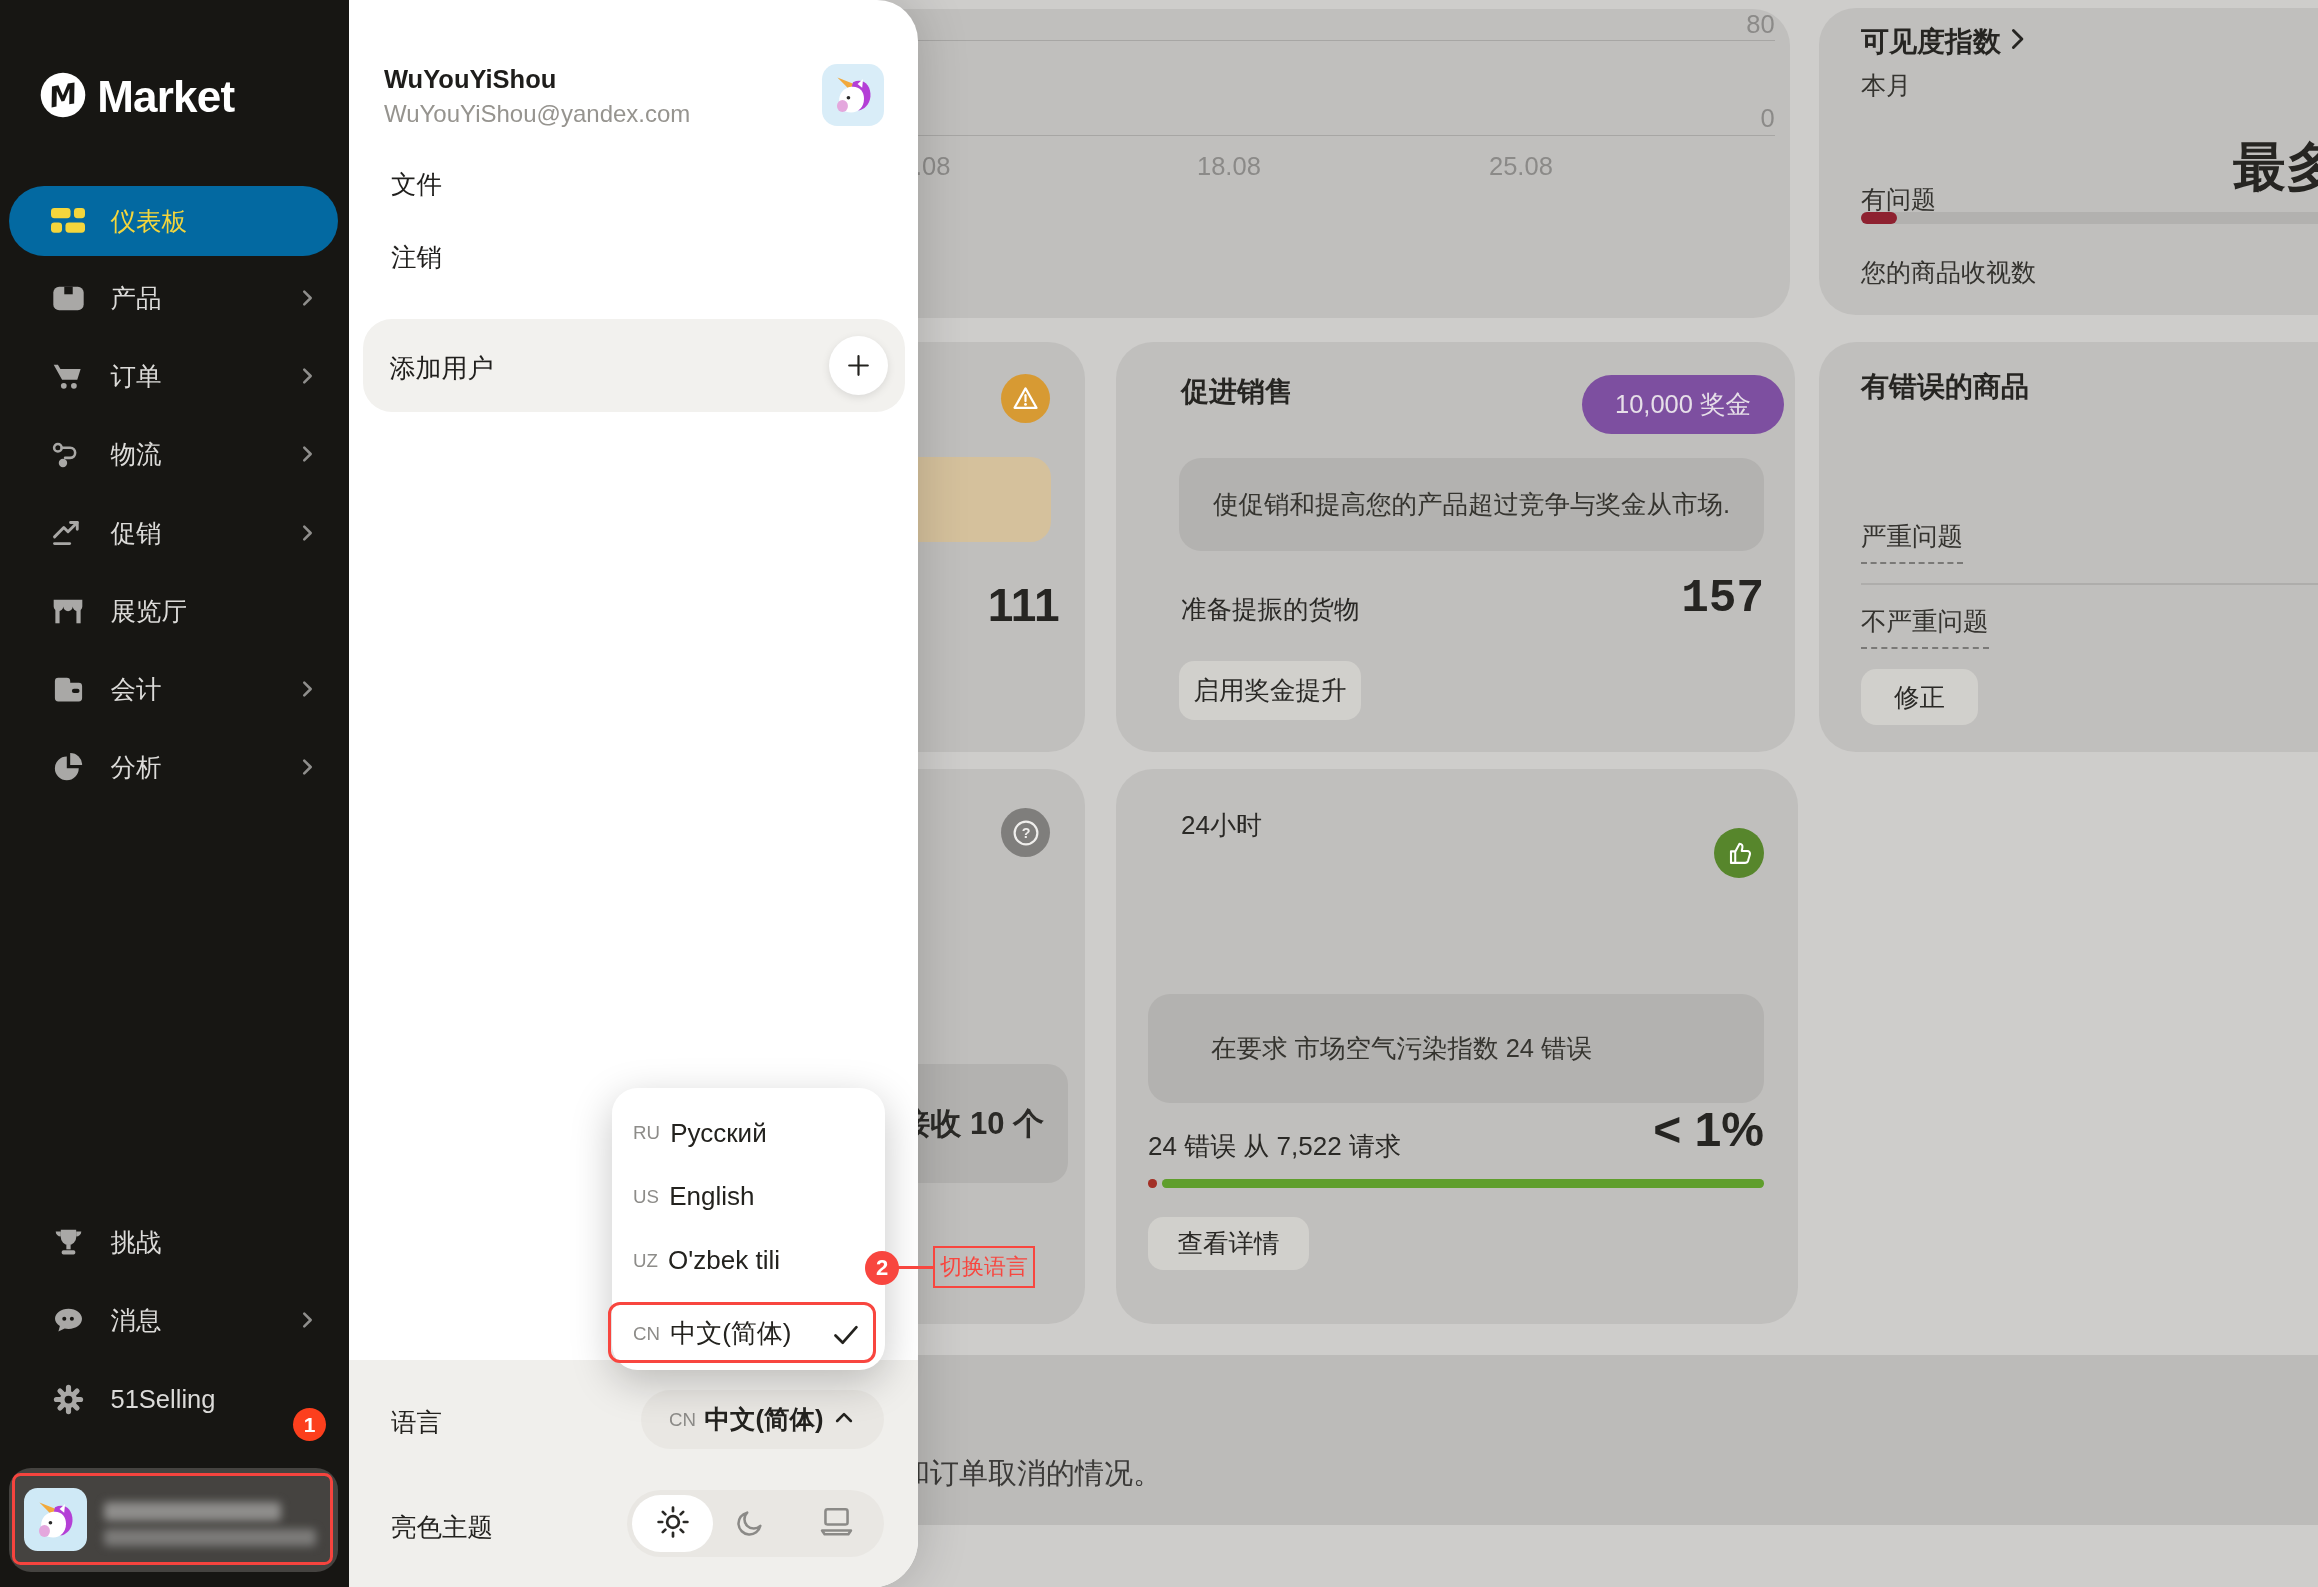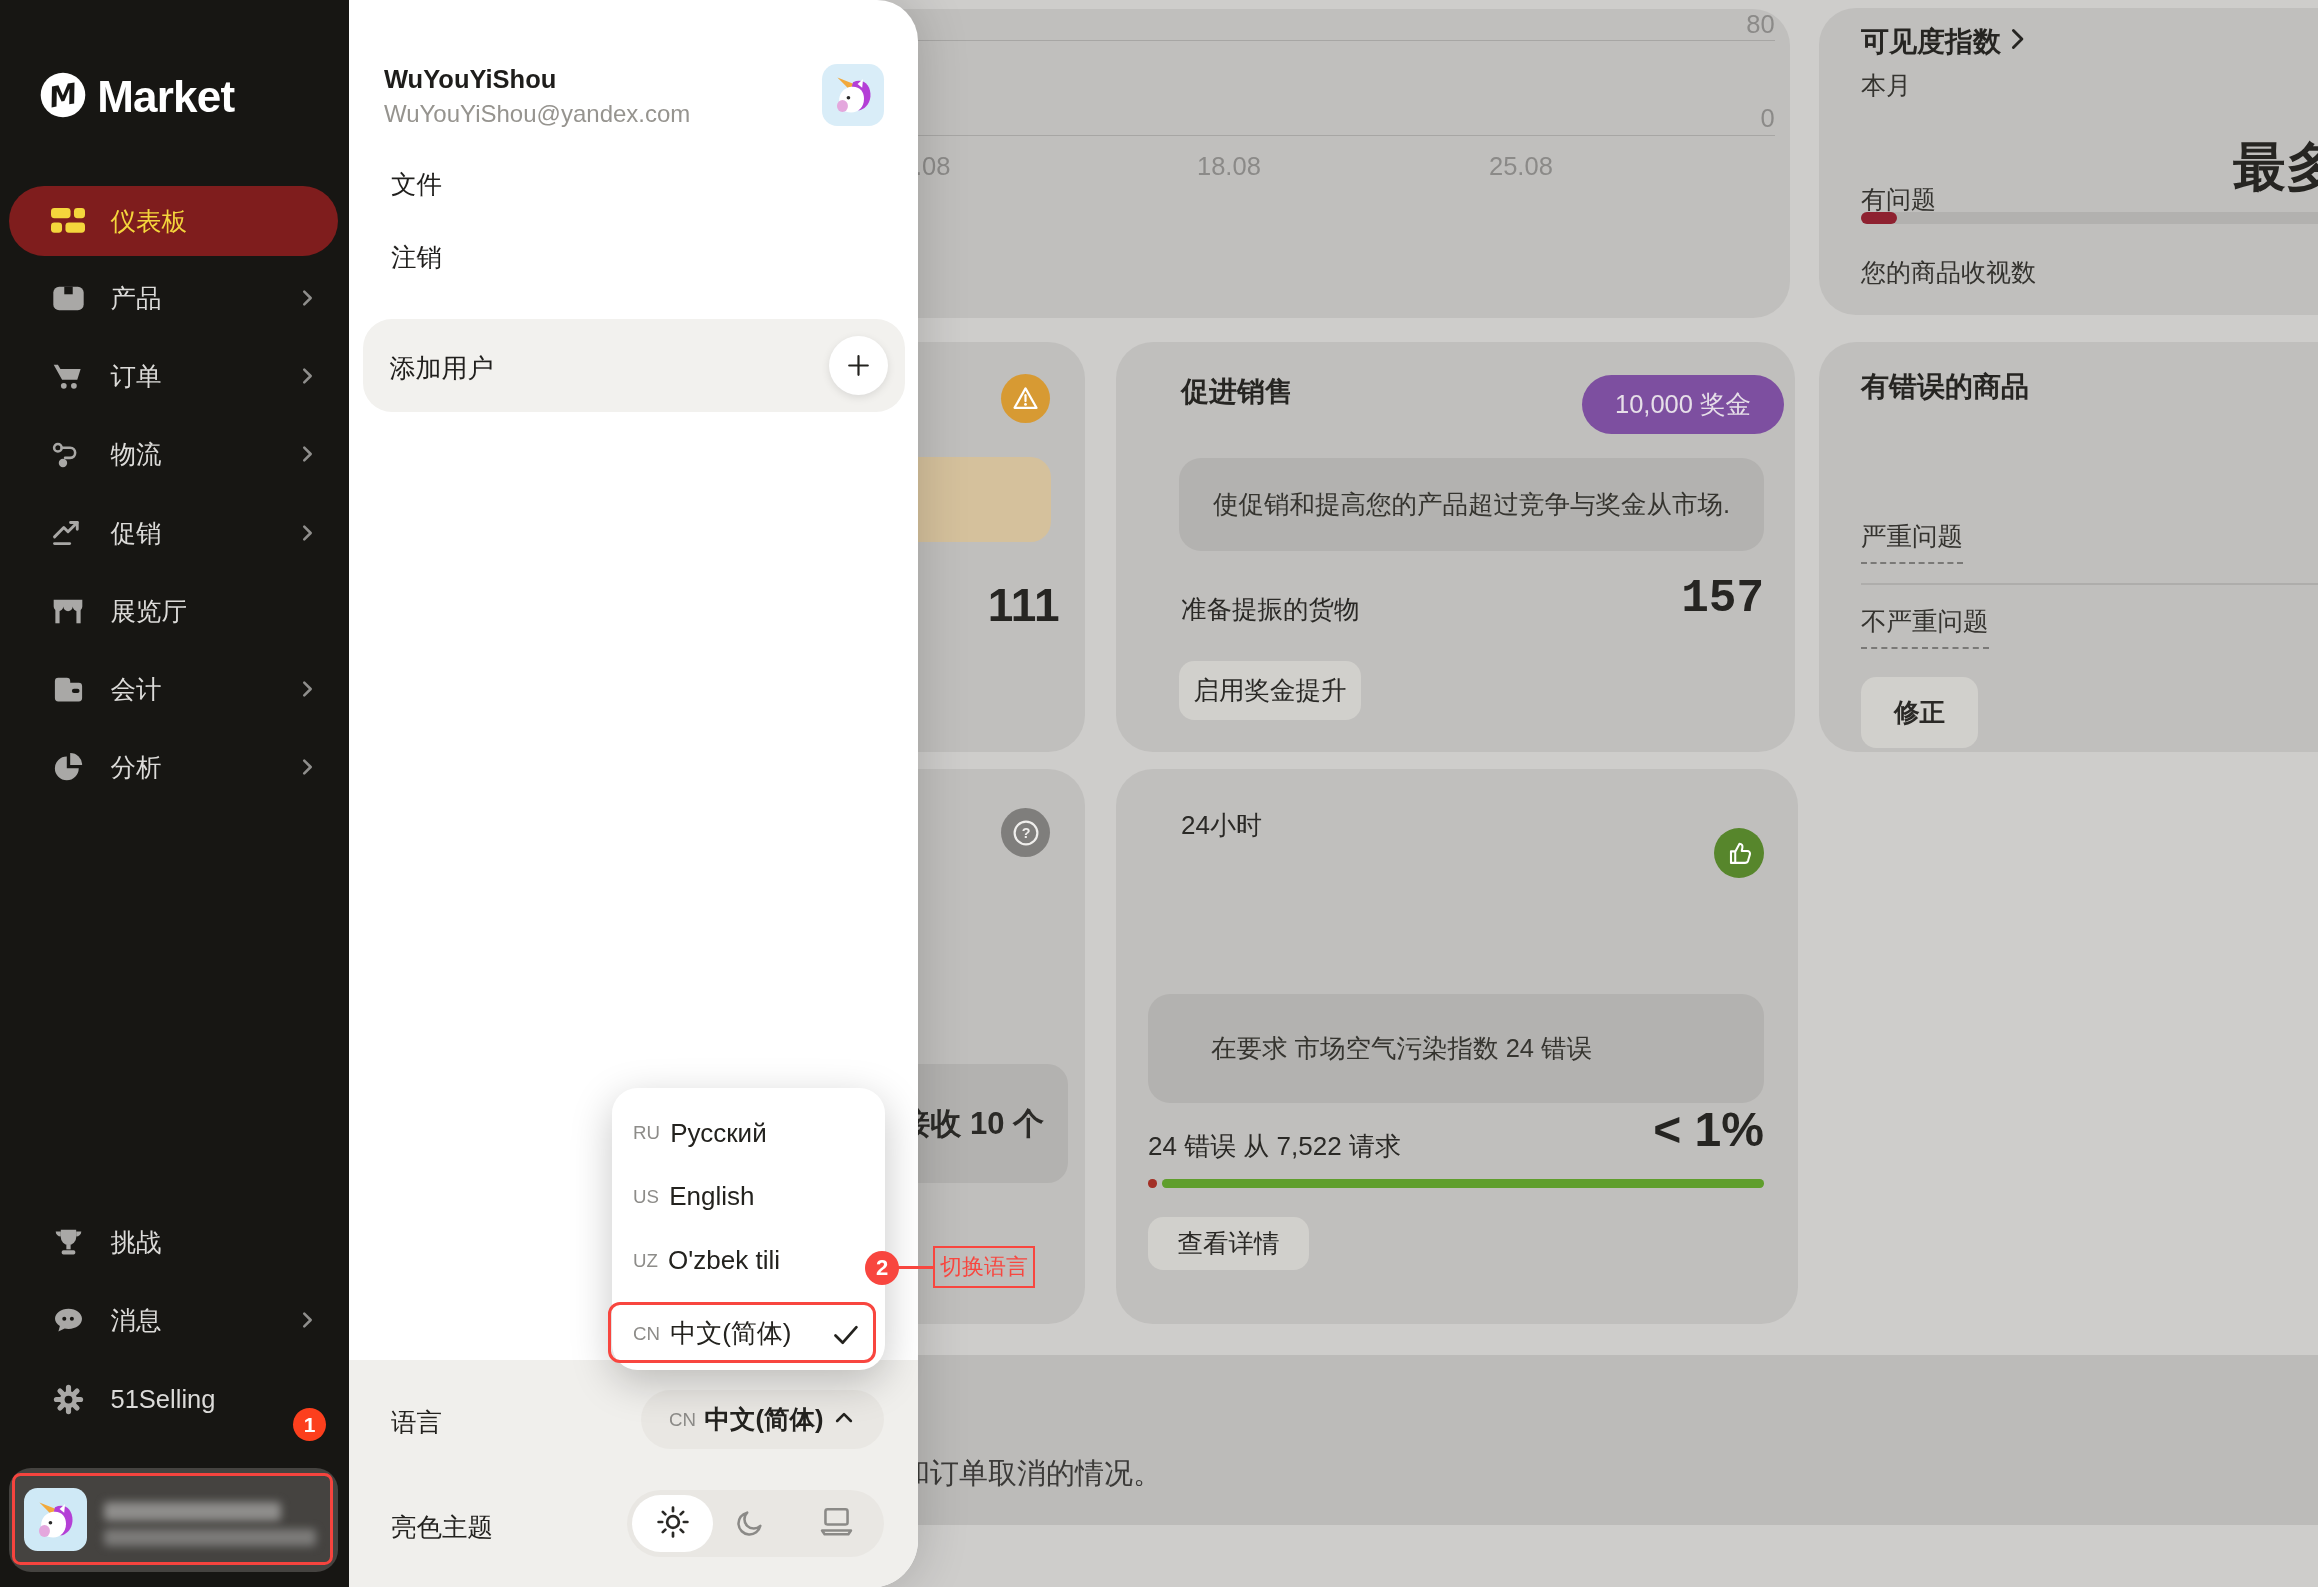--- a/index.html
+++ b/index.html
@@ -39,21 +39,21 @@
   .promo-row-label { position:absolute; left:65px; top:250px; font-size:25.5px; color:#2a2926; }
   .promo-row-value { position:absolute; right:31px; top:231px; font-size:46px; font-weight:bold; color:#262522;font-family:Liberation Mono, monospace; }
   .btn { position:absolute; background:#d1d0cc; border-radius:15.3px; color:#2a2926; font-size:25.5px; display:flex; align-items:center; justify-content:center; cursor:pointer; }
   .promo-btn { left:63px; top:319px; width:182px; height:59px; }
 
   .err-card { left:1819px; top:342px; width:544px; height:410px; }
   .err-title { position:absolute; left:42px; top:25.5px; font-size:28px; font-weight:bold; color:#262522; }
   .dashed-link { position:absolute; left:42px; font-size:25.5px; color:#34332f; border-bottom:2.5px dashed #7a7977; padding-bottom:7.6px; }
   .err-link1 { top:177px; } .err-link2 { top:262px; }
   .err-divider { position:absolute; left:42px; right:0; top:241px; height:1.7px; background:#aeadab; }
-  .err-btn { left:42px; top:335px; width:117px; height:71px;font-weight:bold; }
+  .err-btn { left:42px; top:327px; width:117px; height:56px; }
 
   .q-card { left:867px; top:769px; width:218px; height:555px; }
   .q-circle { position:absolute; left:134px; top:39px; width:49px; height:49px; border-radius:50%; background:#7f7e7c; display:flex; align-items:center; justify-content:center; }
   .q-box { position:absolute; left:17px; top:295px; width:184px; height:119px; border-radius:20.4px; background:#b3b2b0; overflow:hidden; }
   .q-box span { position:absolute; left:15.3px; top:39px; font-size:31px; font-weight:600; color:#2b2a27; white-space:nowrap; }
 
   .day-card { left:1116px; top:769px; width:682px; height:555px; }
   .day-title { position:absolute; left:65px; top:39px; font-size:26px; color:#2a2926; }
   .day-circle { position:absolute; left:598px; top:59px; width:50px; height:50px; border-radius:50%; background:#57862c; display:flex; align-items:center; justify-content:center; }
   .day-box { position:absolute; left:32px; top:225px; width:616px; height:109px; border-radius:22px; background:#b3b2b0; display:flex; align-items:center; color:#35342f; font-size:25.5px; padding-left:63px; }
@@ -68,21 +68,21 @@
   .band span { position:absolute; left:34px; top:99px; font-size:29px; color:#3b3a38; white-space:nowrap; }
 
   
   .sidebar { position:absolute; left:0; top:0; width:349px; height:1588px; background:#171613; z-index:3; }
   .logo { position:absolute; left:39px; top:71px; display:flex; align-items:center; gap:10.2px; }
   .logo-text { font-size:44px; font-weight:800; color:#ffffff; letter-spacing:-0.8px; }
   .nav-item { position:absolute; left:8.5px; width:329px; height:70px; display:flex; align-items:center; cursor:pointer; }
   .nav-item .ic { position:absolute; left:41px; width:37px; display:flex; justify-content:center; }
   .nav-item .lbl { position:absolute; left:102px; font-size:25.5px; color:#dcdbd9; }
   .nav-item .chev { position:absolute; left:287px; display:flex; }
-  .nav-item.active { background:#7f1d1d; border-radius:35px; }
+  .nav-item.active { background:#0369a1; border-radius:35px; }
   .nav-item.active .lbl { color:#f4d63c; }
   .n0{top:186px}.n1{top:263px}.n2{top:341px}.n3{top:419px}.n4{top:498px}.n5{top:576px}.n6{top:654px}.n7{top:732px}
   .b0{top:1207px}.b1{top:1285px}.b2{top:1364px}
   .badge1 { position:absolute; left:293px; top:1408px; width:33px; height:33px; border-radius:50%; background:#fc3f1d; color:#fff; font-size:21px; font-weight:bold; display:flex; align-items:center; justify-content:center; z-index:4; }
   .user-row { position:absolute; left:8.5px; top:1468px; width:329px; height:104px; border-radius:22px; background:#454340; }
   .user-avatar { position:absolute; left:15.3px; top:20.4px; width:63px; height:63px; border-radius:13.6px; background:#cfe9f6; display:flex; align-items:center; justify-content:center; }
   .blurbar { position:absolute; border-radius:4.2px; filter:blur(4.2px); }
   .bb1 { left:95px; top:34px; width:177px; height:18.7px; background:#8f8e8c; }
   .bb2 { left:95px; top:61px; width:212px; height:17px; background:#7c7b79; }
   .user-red-border { position:absolute; left:12px; top:1473px; width:321px; height:92px; border:3.4px solid #f5443e; border-radius:8.5px; z-index:8; }

